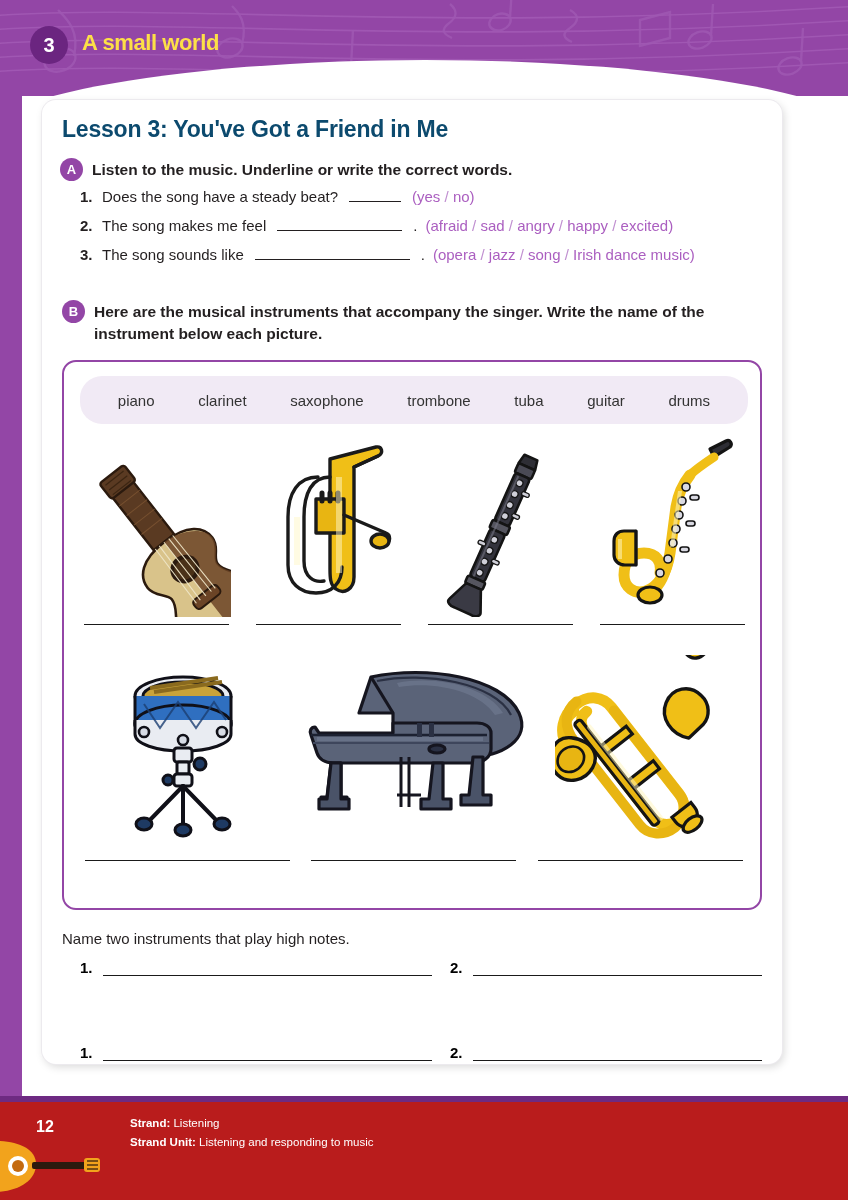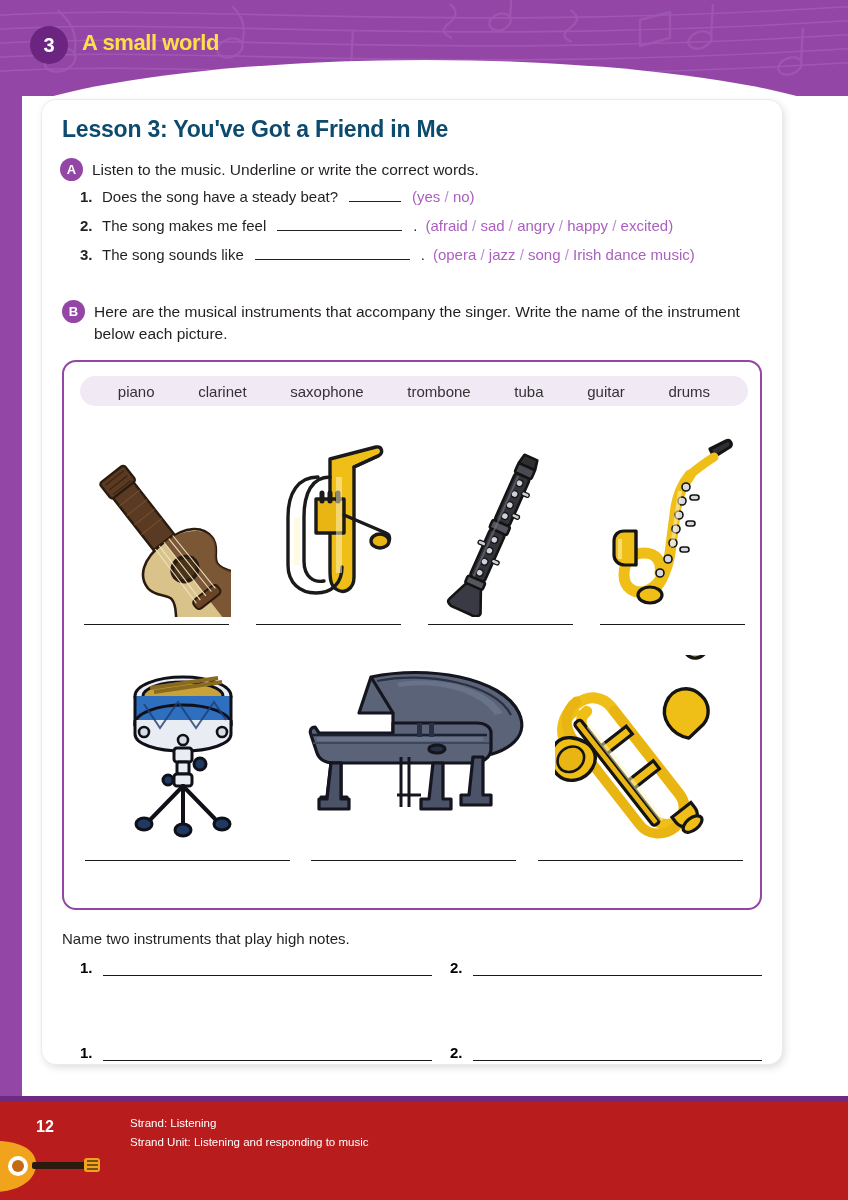--- a/index.html
+++ b/index.html
@@ -62,21 +62,21 @@
     background: #9346a6; color: #fff;
     font-size: 13px; font-weight: bold;
     display: inline-flex; align-items: center; justify-content: center;
     flex: 0 0 auto;
   }
 
   .instr-row { position: absolute; display: flex; gap: 9px; align-items: flex-start; }
   .instr-a { left: 18px; top: 58px; width: 700px; }
   .instr-b { left: 20px; top: 200px; width: 700px; }
   .instr-text {
-    font-size: 15.5px; font-weight: normal; color: #231f20; line-height: 1.42;
+    font-size: 15.5px; font-weight: bold; color: #231f20; line-height: 1.42;
     padding-top: 1px;
   }
 
   
   .qlist { position: absolute; left: 38px; top: 88px; width: 690px; }
   .q {
     display: flex; align-items: baseline; gap: 8px;
     font-size: 15px; color: #231f20; margin-bottom: 12px;
     white-space: nowrap;
   }
@@ -90,21 +90,21 @@
 
   
   .panel {
     position: absolute; left: 20px; top: 260px;
     width: 700px; height: 550px;
     border: 2.5px solid #9346a6; border-radius: 14px;
     background: #fff;
   }
   .wordbank {
     position: absolute; left: 16px; top: 14px;
-    width: 668px; height: 30px;
+    width: 668px; height: 48px;
     background: #f1eaf5; border-radius: 22px;
     display: flex; align-items: center; justify-content: space-around;
     padding: 0 16px;
   }
   .wordbank span { font-size: 15px; color: #333; }
 
   .pic-grid-1 {
     position: absolute; left: 6px; top: 70px; width: 688px; height: 190px;
     display: flex;
   }
@@ -148,21 +148,21 @@
     background: #6e2a82;
   }
   .page-num {
     position: absolute; left: 36px; top: 22px;
     color: #fff; font-weight: bold; font-size: 16px;
   }
   .strand {
     position: absolute; left: 130px; top: 18px;
     color: #fff; font-size: 11.5px; line-height: 1.65;
   }
-  .strand b { font-weight: normal; text-align: right; }
+  .strand b { font-weight: bold; text-align: right; }
   .footer-guitar { position: absolute; left: -8px; top: 40px; }
 </style>
 </head>
 <body>
 
 <div class="page">
 
   <div class="header">
     <svg class="header-notes" width="848" height="96" viewBox="0 0 848 96">
       <g stroke="#c88bd8" stroke-width="1.6" fill="none" opacity=".75">

